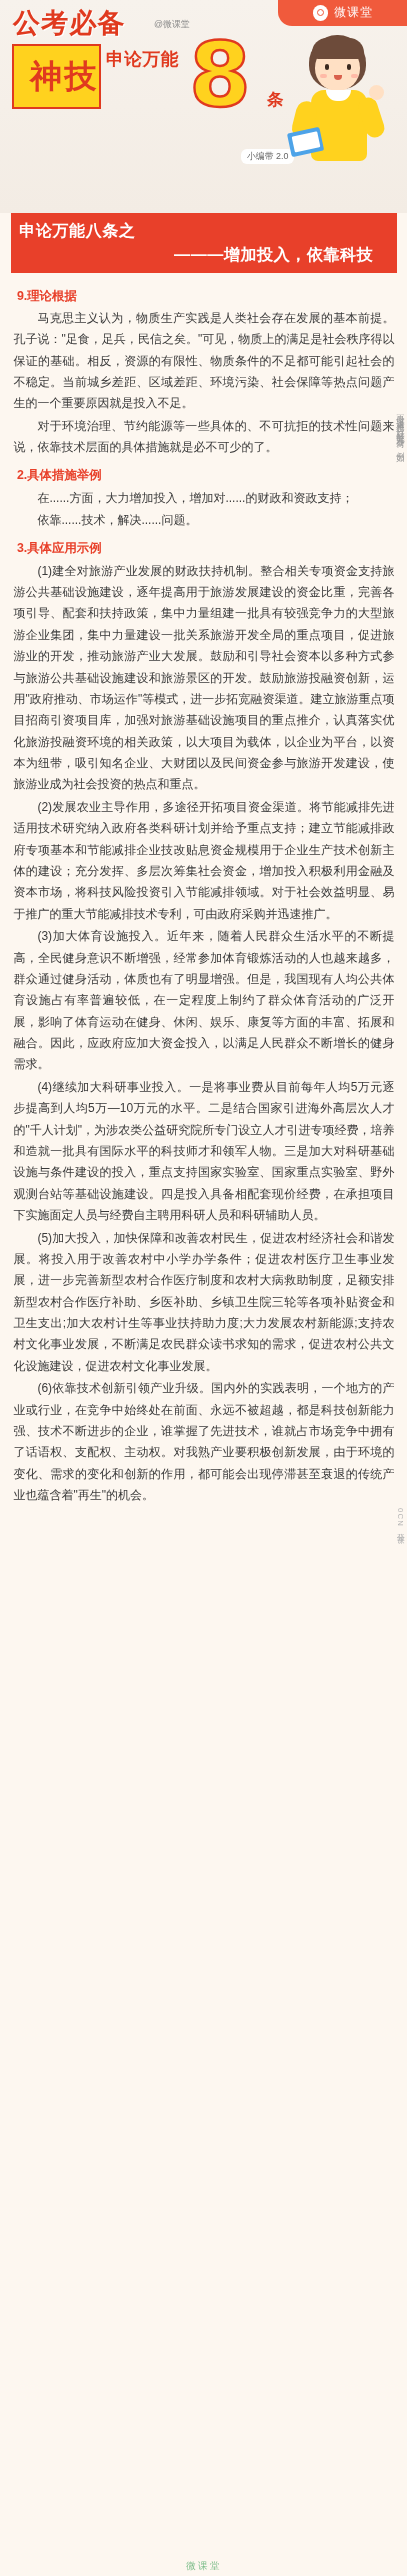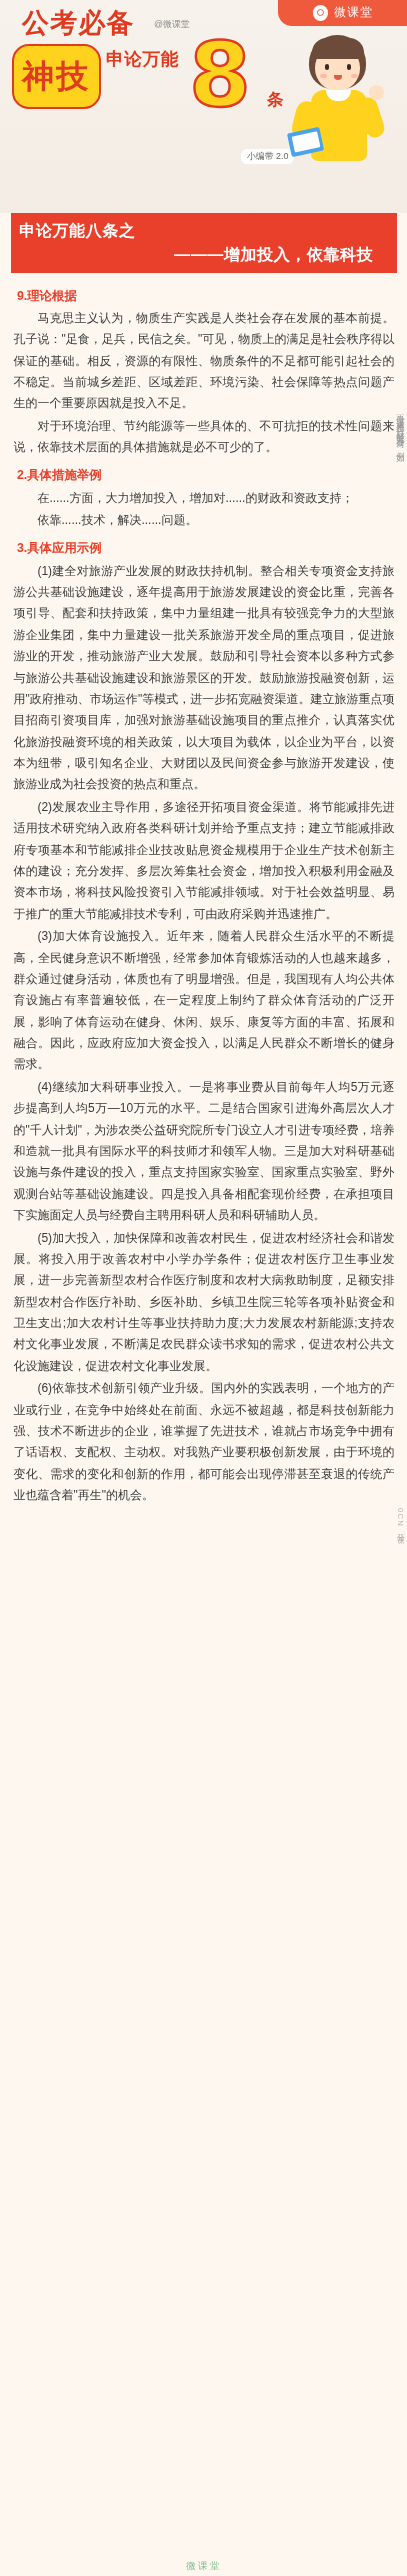--- a/index.html
+++ b/index.html
@@ -52,45 +52,45 @@
     border: 1.8px solid #f05a3c;
   }
   .brand-text {
     color: #ffffff;
     font-size: 11.8px;
     letter-spacing: 1.2px;
   }
 
   .title-main {
     position: absolute;
-    left: 22px; top: 4.7px;
+    left: 13px; top: 4.7px;
     font-size: 27px;
     font-weight: bold;
     color: #e03a1f;
     letter-spacing: 1.2px;
     font-family: "DejaVu Sans", sans-serif;
     text-shadow: 1.2px 1.2px 0 #ffffff;
   }
   .title-sub-wx {
     position: absolute;
     left: 154px; top: 17.7px;
     font-size: 8.9px;
     color: #8a8a8a;
   }
 
   .yellow-badge {
     position: absolute;
     left: 11.8px; top: 44px;
     width: 89px; height: 65px;
     background: #ffd21e;
     border: 2.4px solid #e03a1f;
-    border-radius: 17px;
+    border-radius: 0;
     display: flex;
     align-items: center;
-    justify-content: center;
+    justify-content: flex-end;
   }
   .yellow-badge span {
     font-size: 32px;
     font-weight: bold;
     color: #e03a1f;
     letter-spacing: 2.4px;
     font-family: "DejaVu Sans", sans-serif;
   }
   .badge-side {
     position: absolute;

